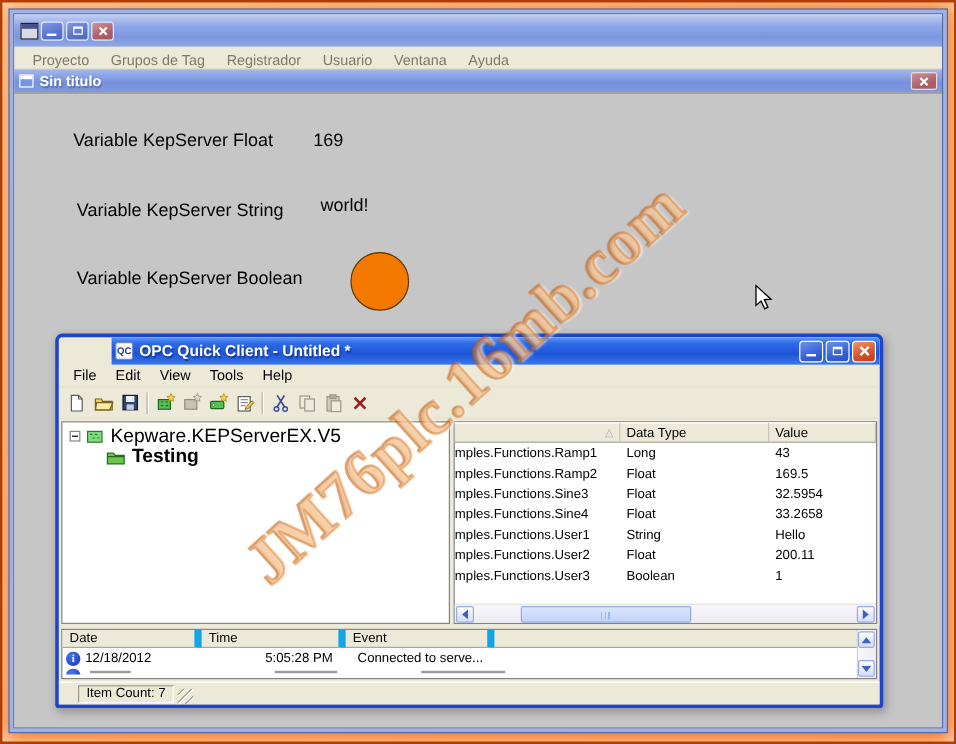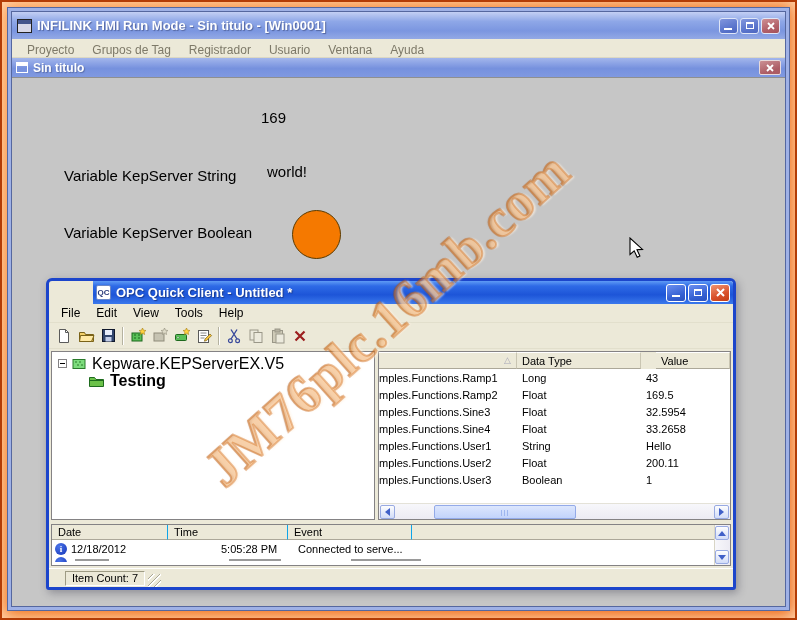--- a/index.html
+++ b/index.html
@@ -101,21 +101,21 @@
   .tree-child { margin-left:34px; }
   .tree-label { margin-left:5px; }
   .tree-label.bold { font-weight:bold; }
 
   .list-panel { flex:1; background:#fff; border:1px solid #848284; display:flex; flex-direction:column; min-width:0; }
   .lv-header { display:flex; height:17px; flex:0 0 17px; background:#ece9d8; font-size:11px; }
   .lv-hcell { border-right:1px solid #c9c5b2; border-bottom:1px solid #aca899; border-top:1px solid #fff;
     padding:2px 5px 0 5px; white-space:nowrap; overflow:hidden; position:relative; }
   .lv-hcell.c1 { width:138px; flex:0 0 138px; }
   .lv-hcell.c2 { width:124px; flex:0 0 124px; }
-  .lv-hcell.c3 { flex:1;margin-left:15px; }
+  .lv-hcell.c3 { flex:1; }
   .sort-glyph { position:absolute; right:5px; top:2px; font-size:9px; color:#a8a8b8; }
   .lv-body { flex:1; overflow:hidden; }
   .lv-row { display:flex; height:17px; font-size:11px; align-items:center; }
   .lv-cell { padding:0 5px; white-space:nowrap; overflow:hidden; }
   .lv-cell.c1 { width:138px; flex:0 0 138px; }
   .lv-cell.c1 span { display:inline-block; margin-left:-5px; }
   .lv-cell.c2 { width:124px; flex:0 0 124px; }
   .lv-cell.c3 { flex:1; }
 
   
@@ -132,21 +132,21 @@
   .tri.d { border:4px solid transparent; border-top:5px solid #4060c8; margin-bottom:-4px; }
   .hthumb { position:absolute; left:55px; top:1px; width:142px; height:14px; border:1px solid #93aae8; border-radius:2px;
     background:linear-gradient(180deg,#dce6fd 0%,#c2d3fb 100%); }
   .hthumb::after { content:""; position:absolute; left:50%; top:4px; width:8px; height:6px; margin-left:-4px;
     background:repeating-linear-gradient(90deg,#9db6ef 0 1px,transparent 1px 3px); }
 
   
   .log-panel { height:42px; flex:0 0 42px; margin:2px; background:#fff; border:1px solid #848284;
     position:relative; overflow:hidden; font-size:11px; }
   .log-header { display:flex; height:15px; background:#ece9d8; }
-  .log-hcell { border-right:1px solid #0ea5e9; border-bottom:1px solid #aca899; padding:1px 6px 0 6px; }
+  .log-hcell { border-right:6px solid #0ea5e9; border-bottom:1px solid #aca899; padding:1px 6px 0 6px; }
   .log-hcell.d { width:116px; flex:0 0 116px; }
   .log-hcell.t { width:120px; flex:0 0 120px; }
   .log-hcell.e { width:124px; flex:0 0 124px; }
   .log-hcell.x { flex:1; border-right:none; }
   .log-row { display:flex; height:17px; align-items:center; }
   .log-cell { white-space:nowrap; overflow:hidden; }
   .log-cell.d { width:116px; flex:0 0 116px; display:flex; align-items:center; padding-left:3px; }
   .log-cell.t { width:120px; flex:0 0 120px; padding-left:53px; }
   .log-cell.e { flex:1; padding-left:10px; }
   .info-ico { width:12px; height:12px; border-radius:50%; background:radial-gradient(circle at 35% 30%,#4a74e8,#1534b8);
@@ -172,21 +172,20 @@
 </style>
 </head>
 <body>
 
 <div class="frame-bg"></div>
 
 <div class="app">
 
   <div class="titlebar">
     <div class="app-icon"></div>
-    <div class="title">INFILINK HMI Run Mode - Sin titulo - [Win0001]</div>
     <div class="winbtn blue">
         <span class="g-min"></span>
       </div>
     <div class="winbtn blue">
         <span class="g-max"></span>
       </div>
     <div class="winbtn red">
       <svg width="10" height="10">
           <path d="M2 2 L8 8 M8 2 L2 8" stroke="#fff" stroke-width="1.8"></path>
         </svg>
@@ -209,20 +208,21 @@
         <div class="title">Sin titulo</div>
         <div class="child-close">
           <svg width="10" height="10">
               <path d="M2 2 L8 8 M8 2 L2 8" stroke="#fff" stroke-width="1.8"></path>
             </svg>
         </div>
       </div>
 
       <div class="child-content">
 
+        <div class="var-label" style="left:49px; top:31px;">Variable KepServer Float</div>
         <div class="var-value" style="left:249px; top:31px;">169</div>
 
         <div class="var-label" style="left:52px; top:89px;">Variable KepServer String</div>
         <div class="var-value" style="left:255px; top:85px;">world!</div>
 
         <div class="var-label" style="left:52px; top:146px;">Variable KepServer Boolean</div>
         <div class="bool-circle" style="background-color: rgb(245, 121, 0);"></div>
 
         <div class="opc">
 

